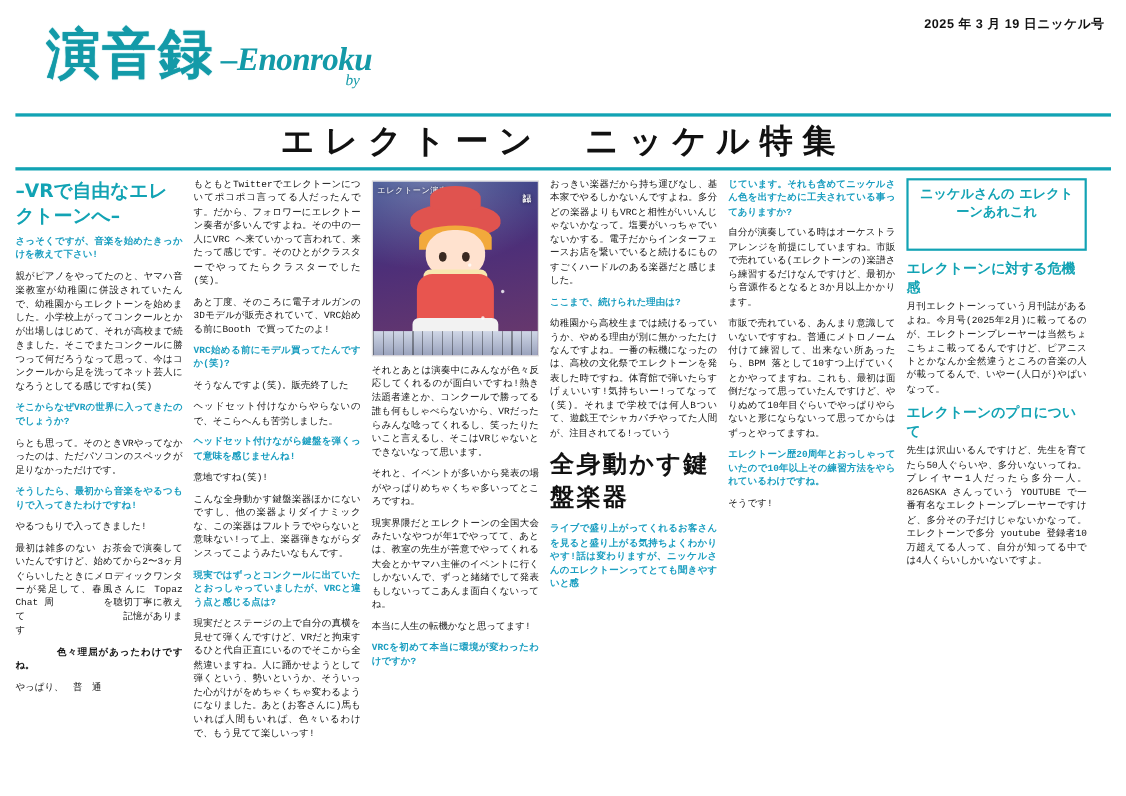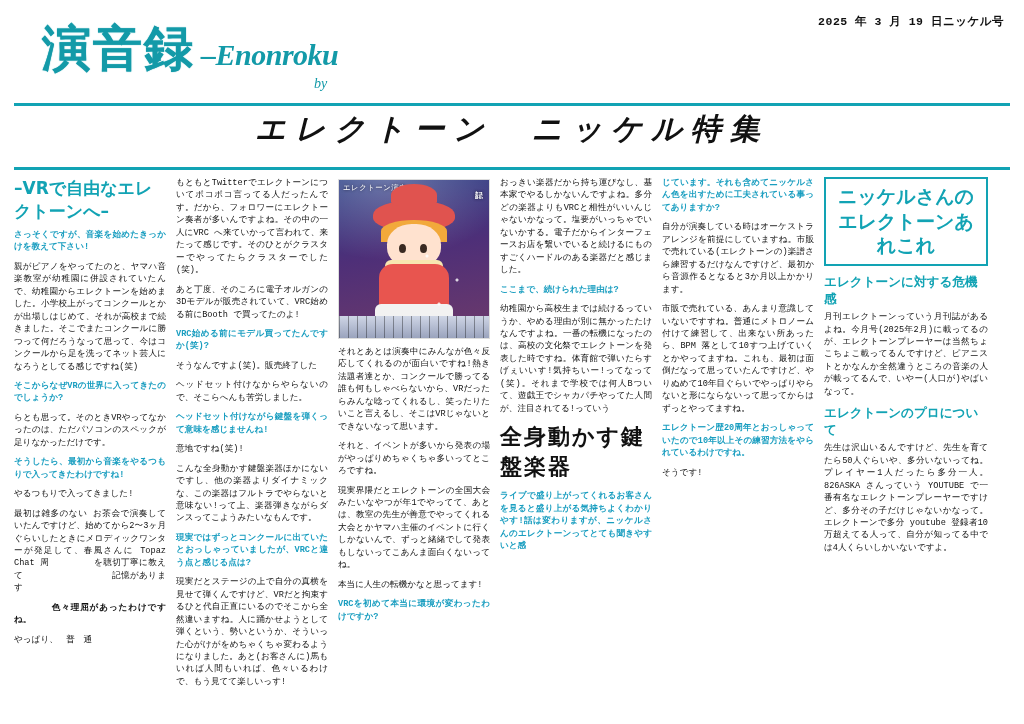--- a/index.html
+++ b/index.html
@@ -12,47 +12,47 @@
     overflow:hidden;
     position:relative;
   }
   .page { position:relative; width:1024px; height:724px; padding:10px 14px 8px 14px; }
 
   
   .masthead { position:relative; height:96px; border-bottom:3px solid #12a3b4; }
   .issue-date {
     position:absolute; right:6px; top:4px;
     font-size:11.5px; font-weight:bold; letter-spacing:0.5px; color:#111;
-    font-family:Liberation Mono, monospace;
+    font-family:Liberation Sans, sans-serif;
   }
   .logo-row { position:absolute; left:28px; top:14px; display:flex; align-items:flex-end;justify-content:space-between; }
   .logo-jp {
     font-size:49px; font-weight:bold; color:#139aa8; letter-spacing:2px;
     font-family:"DejaVu Sans", sans-serif; line-height:1;
     text-shadow:0 0 1px #139aa8;
   }
   .logo-en {
     font-size:30px; font-style:italic; font-weight:bold; color:#139aa8;
     margin-left:6px; letter-spacing:-0.5px; line-height:1; padding-bottom:3px;
     font-family:"Liberation Serif", serif;
   }
   .byline {
-    position:absolute; left:300px; top:66px;
+    position:absolute; left:300px; top:56px;
     display:flex; align-items:center; gap:4px;
   }
   .byline .by { font-size:14px; font-style:italic; color:#139aa8; font-family:"Liberation Serif", serif; }
   .byline .studio {
     font-size:20px; font-weight:bold; color:#139aa8; letter-spacing:1px;
   }
   .byline .studio .boxed {
     display:inline-block; background:#139aa8; color:#fff; padding:0 2px; margin:0 1px;
   }
 
   
-  .headline-band { margin-top:6px; border-bottom:3px solid #12a3b4; padding-bottom:22px;font-style:italic; }
+  .headline-band { margin-top:6px; border-bottom:3px solid #12a3b4; padding-bottom:7px; }
   .headline {
     text-align:center; font-size:30px; font-weight:bold; letter-spacing:9px;
     color:#111; line-height:1.1;
   }
 
   
   .grid {
     display:grid;
     grid-template-columns: 152px 152px 152px 152px 152px 164px;
     gap:0 10px;
@@ -116,22 +116,22 @@
   .banner-wide {
     font-size:22px; font-weight:bold; color:#111; letter-spacing:2px; text-align:left;
     margin:2px 0 8px 0;
   }
 
   
   .box-teal {
     border:2px solid #12a3b4; padding:5px 6px 6px 6px; margin-bottom:8px;
   }
   .box-title {
-    font-size:19px; font-weight:bold; color:#12a3b4; text-align:center; line-height:1.3;
-    margin-bottom:0;
+    font-size:12px; font-weight:bold; color:#12a3b4; text-align:center; line-height:1.3;
+    margin-bottom:20px;
   }
   .sect-title {
     font-size:12.6px; font-weight:bold; color:#12a3b4; margin:6px 0 3px 0;
   }
   .cap-teal { color:#12a3b4; font-weight:bold; }
 </style>
 </head>
 <body>
 
 <div class="page">

